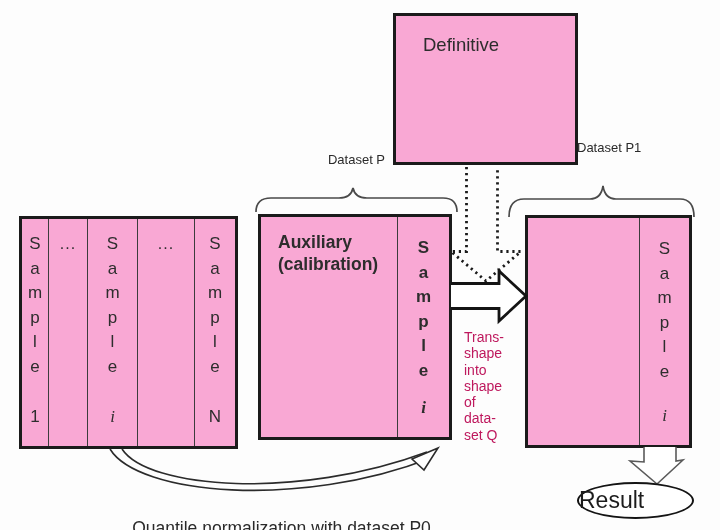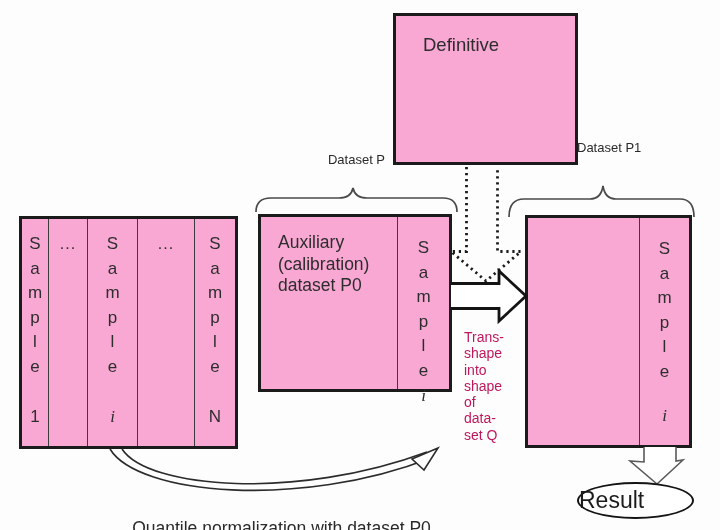--- a/index.html
+++ b/index.html
@@ -16,21 +16,21 @@
   .col{display:flex;flex-direction:column;align-items:center;box-sizing:border-box;
        border-right:1.5px solid #3c3c3c;}
   .col:last-child{border-right:none;}
   .c1{width:27px}.c2{width:39px}.c3{width:50px}.c4{width:57px}.c5{flex:1}
   .vword{margin-top:13px;font-size:17px;}
   .vchar{display:block;height:24.5px;line-height:24.5px;text-align:center;}
   .vindex{margin-top:auto;margin-bottom:17px;font-size:17px;height:25px;line-height:25px;}
   .vellipsis{margin-top:13px;height:24.5px;line-height:24.5px;font-size:16px;letter-spacing:1px;}
   .italic{font-style:italic;font-family:"Liberation Serif",serif;}
   
-  .auxbox{left:258px;top:214px;width:194px;height:178px;display:flex;}
+  .auxbox{left:258px;top:214px;width:194px;height:226px;display:flex;font-weight:bold;}
   .aux-text{flex:1;padding:15px 4px 0 17px;font-size:17.5px;line-height:21.5px;}
   .samplecol{display:flex;flex-direction:column;align-items:center;box-sizing:border-box;
              border-left:1.5px solid #3c3c3c;}
   .aux-col{width:52px;}
   .aux-col .vword{margin-top:19px;}
   
   .p1box{left:525px;top:215px;width:167px;height:233px;display:flex;}
   .p1-main{flex:1;}
   .p1-col{width:50px;}
   .p1-col .vword{margin-top:19px;}
@@ -99,21 +99,20 @@
           <span class="vchar">e</span>
         </span>
       <span class="vindex">N</span>
     </div>
   </div>
 
   <div class="box auxbox">
     <div class="aux-text">
       <div>Auxiliary</div>
       <div>(calibration)</div>
-      <div>dataset P0</div>
     </div>
     <div class="samplecol aux-col">
       <span class="vword">
           <span class="vchar">S</span>
           <span class="vchar">a</span>
           <span class="vchar">m</span>
           <span class="vchar">p</span>
           <span class="vchar">l</span>
           <span class="vchar">e</span>
         </span>

